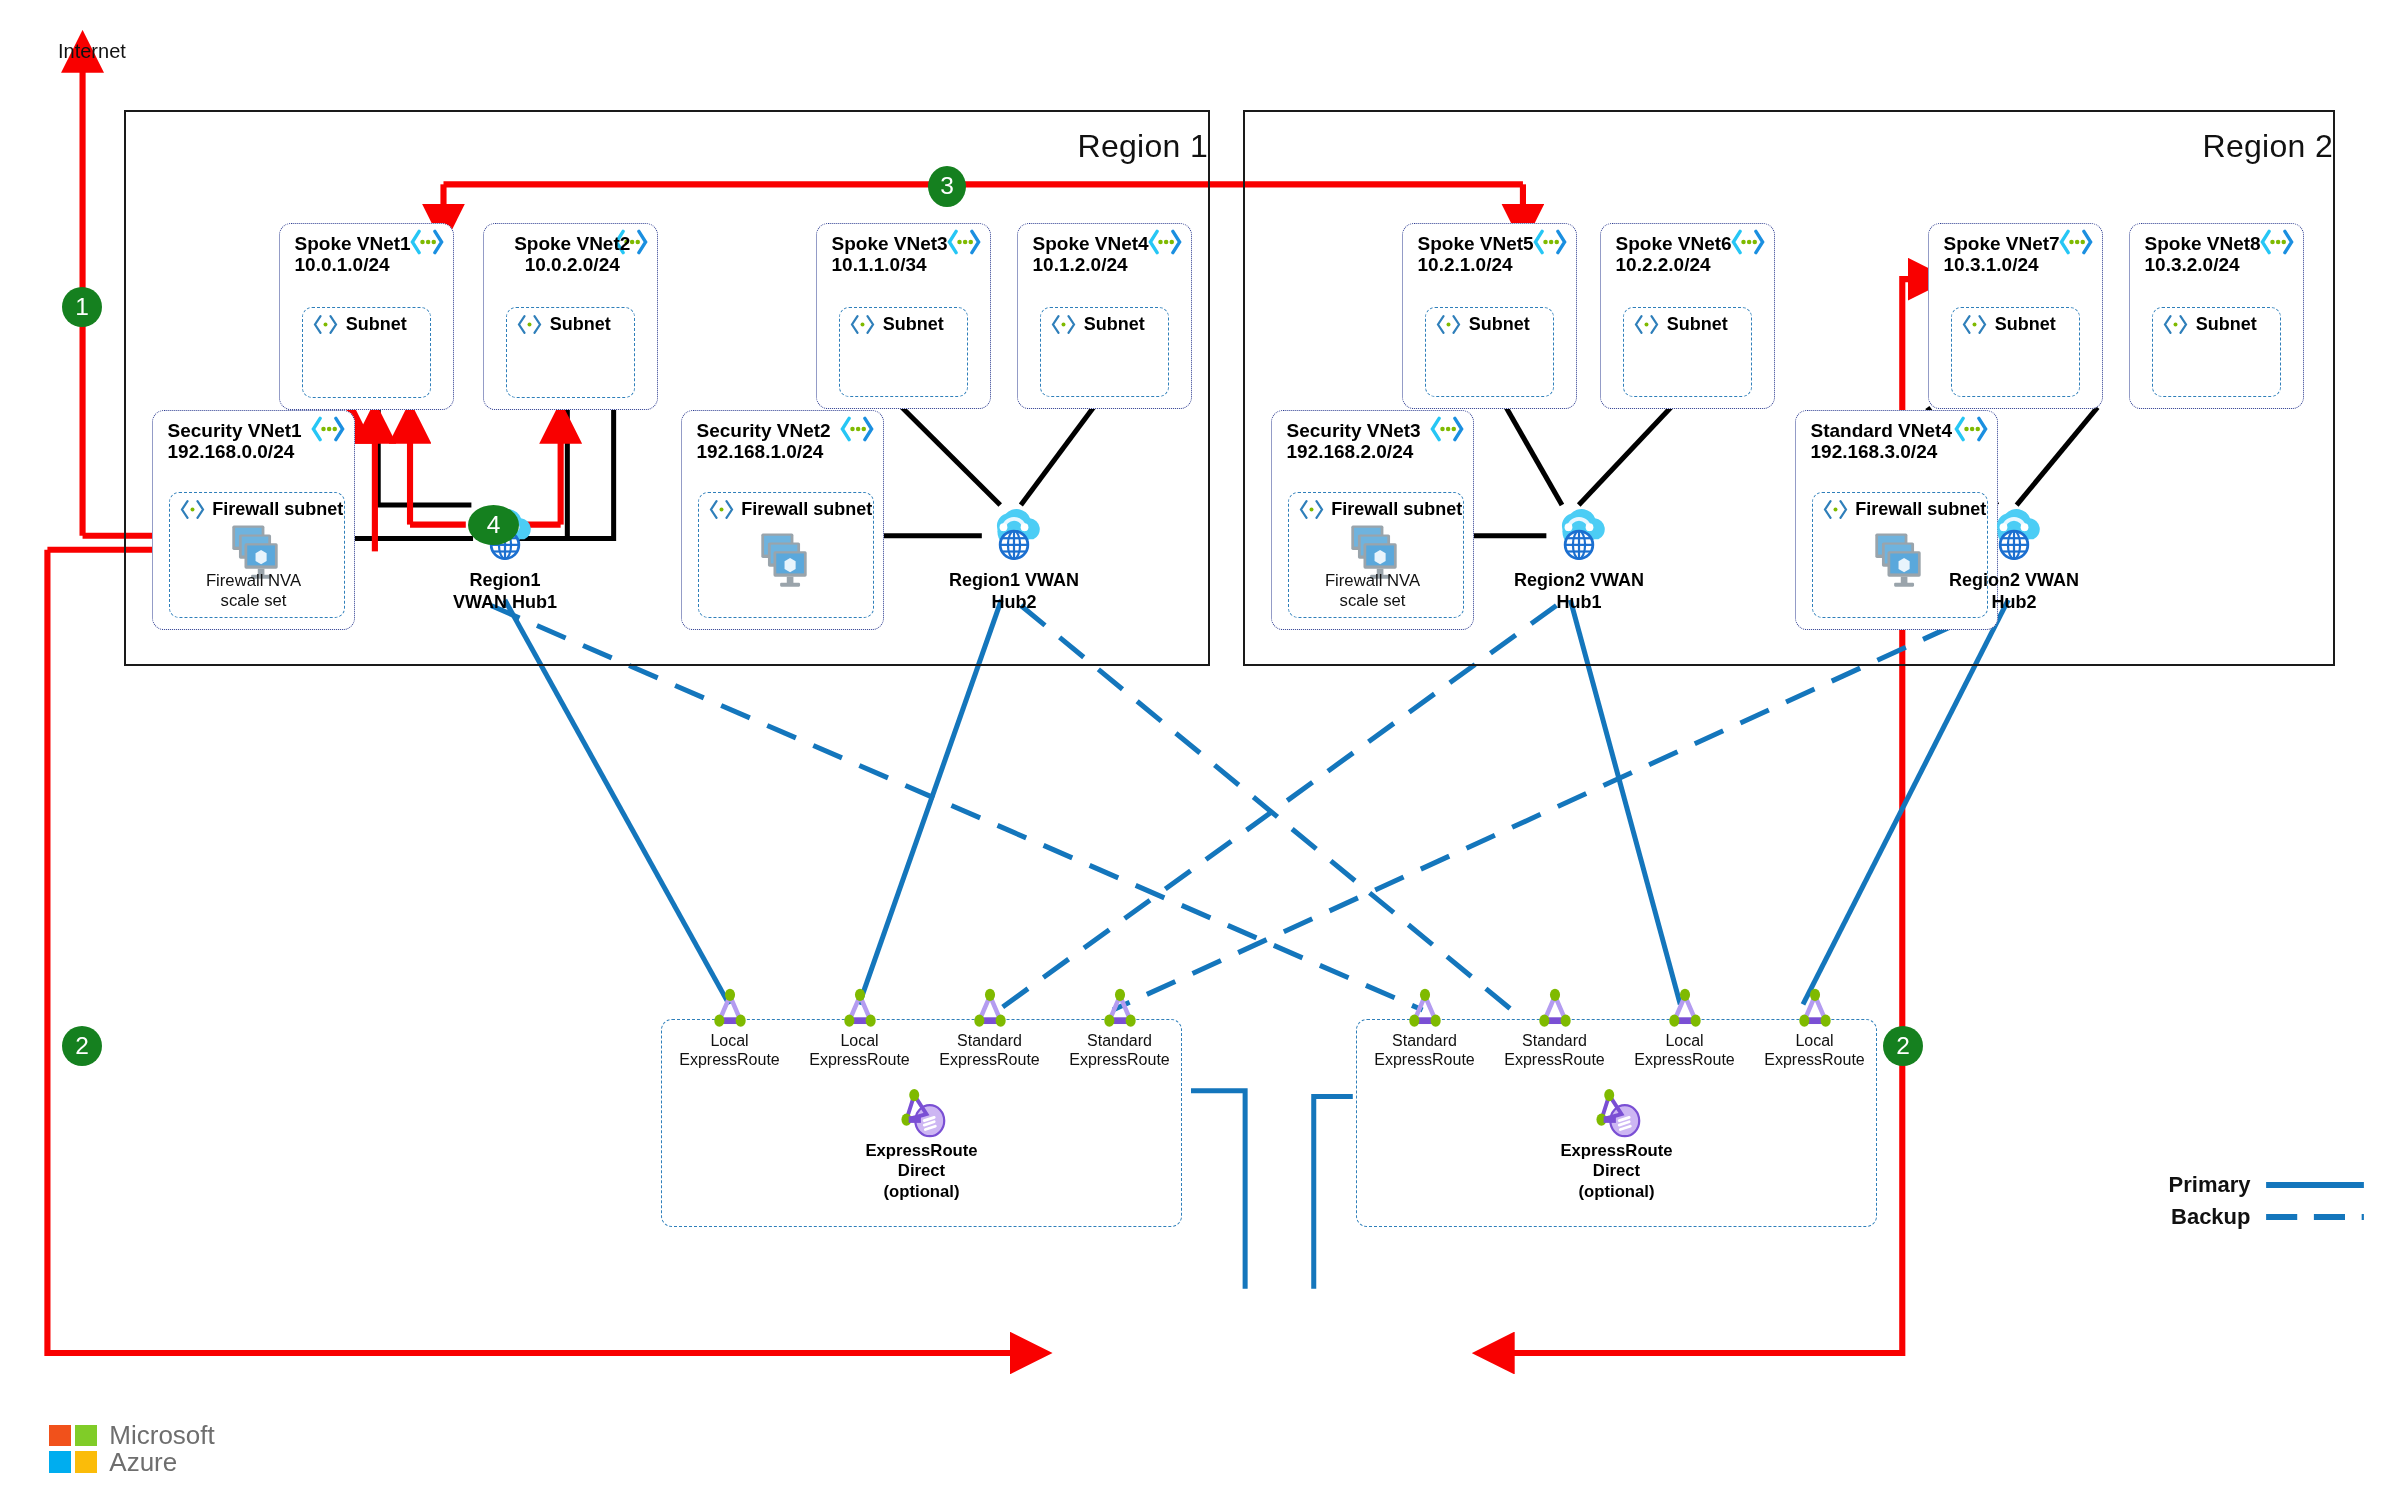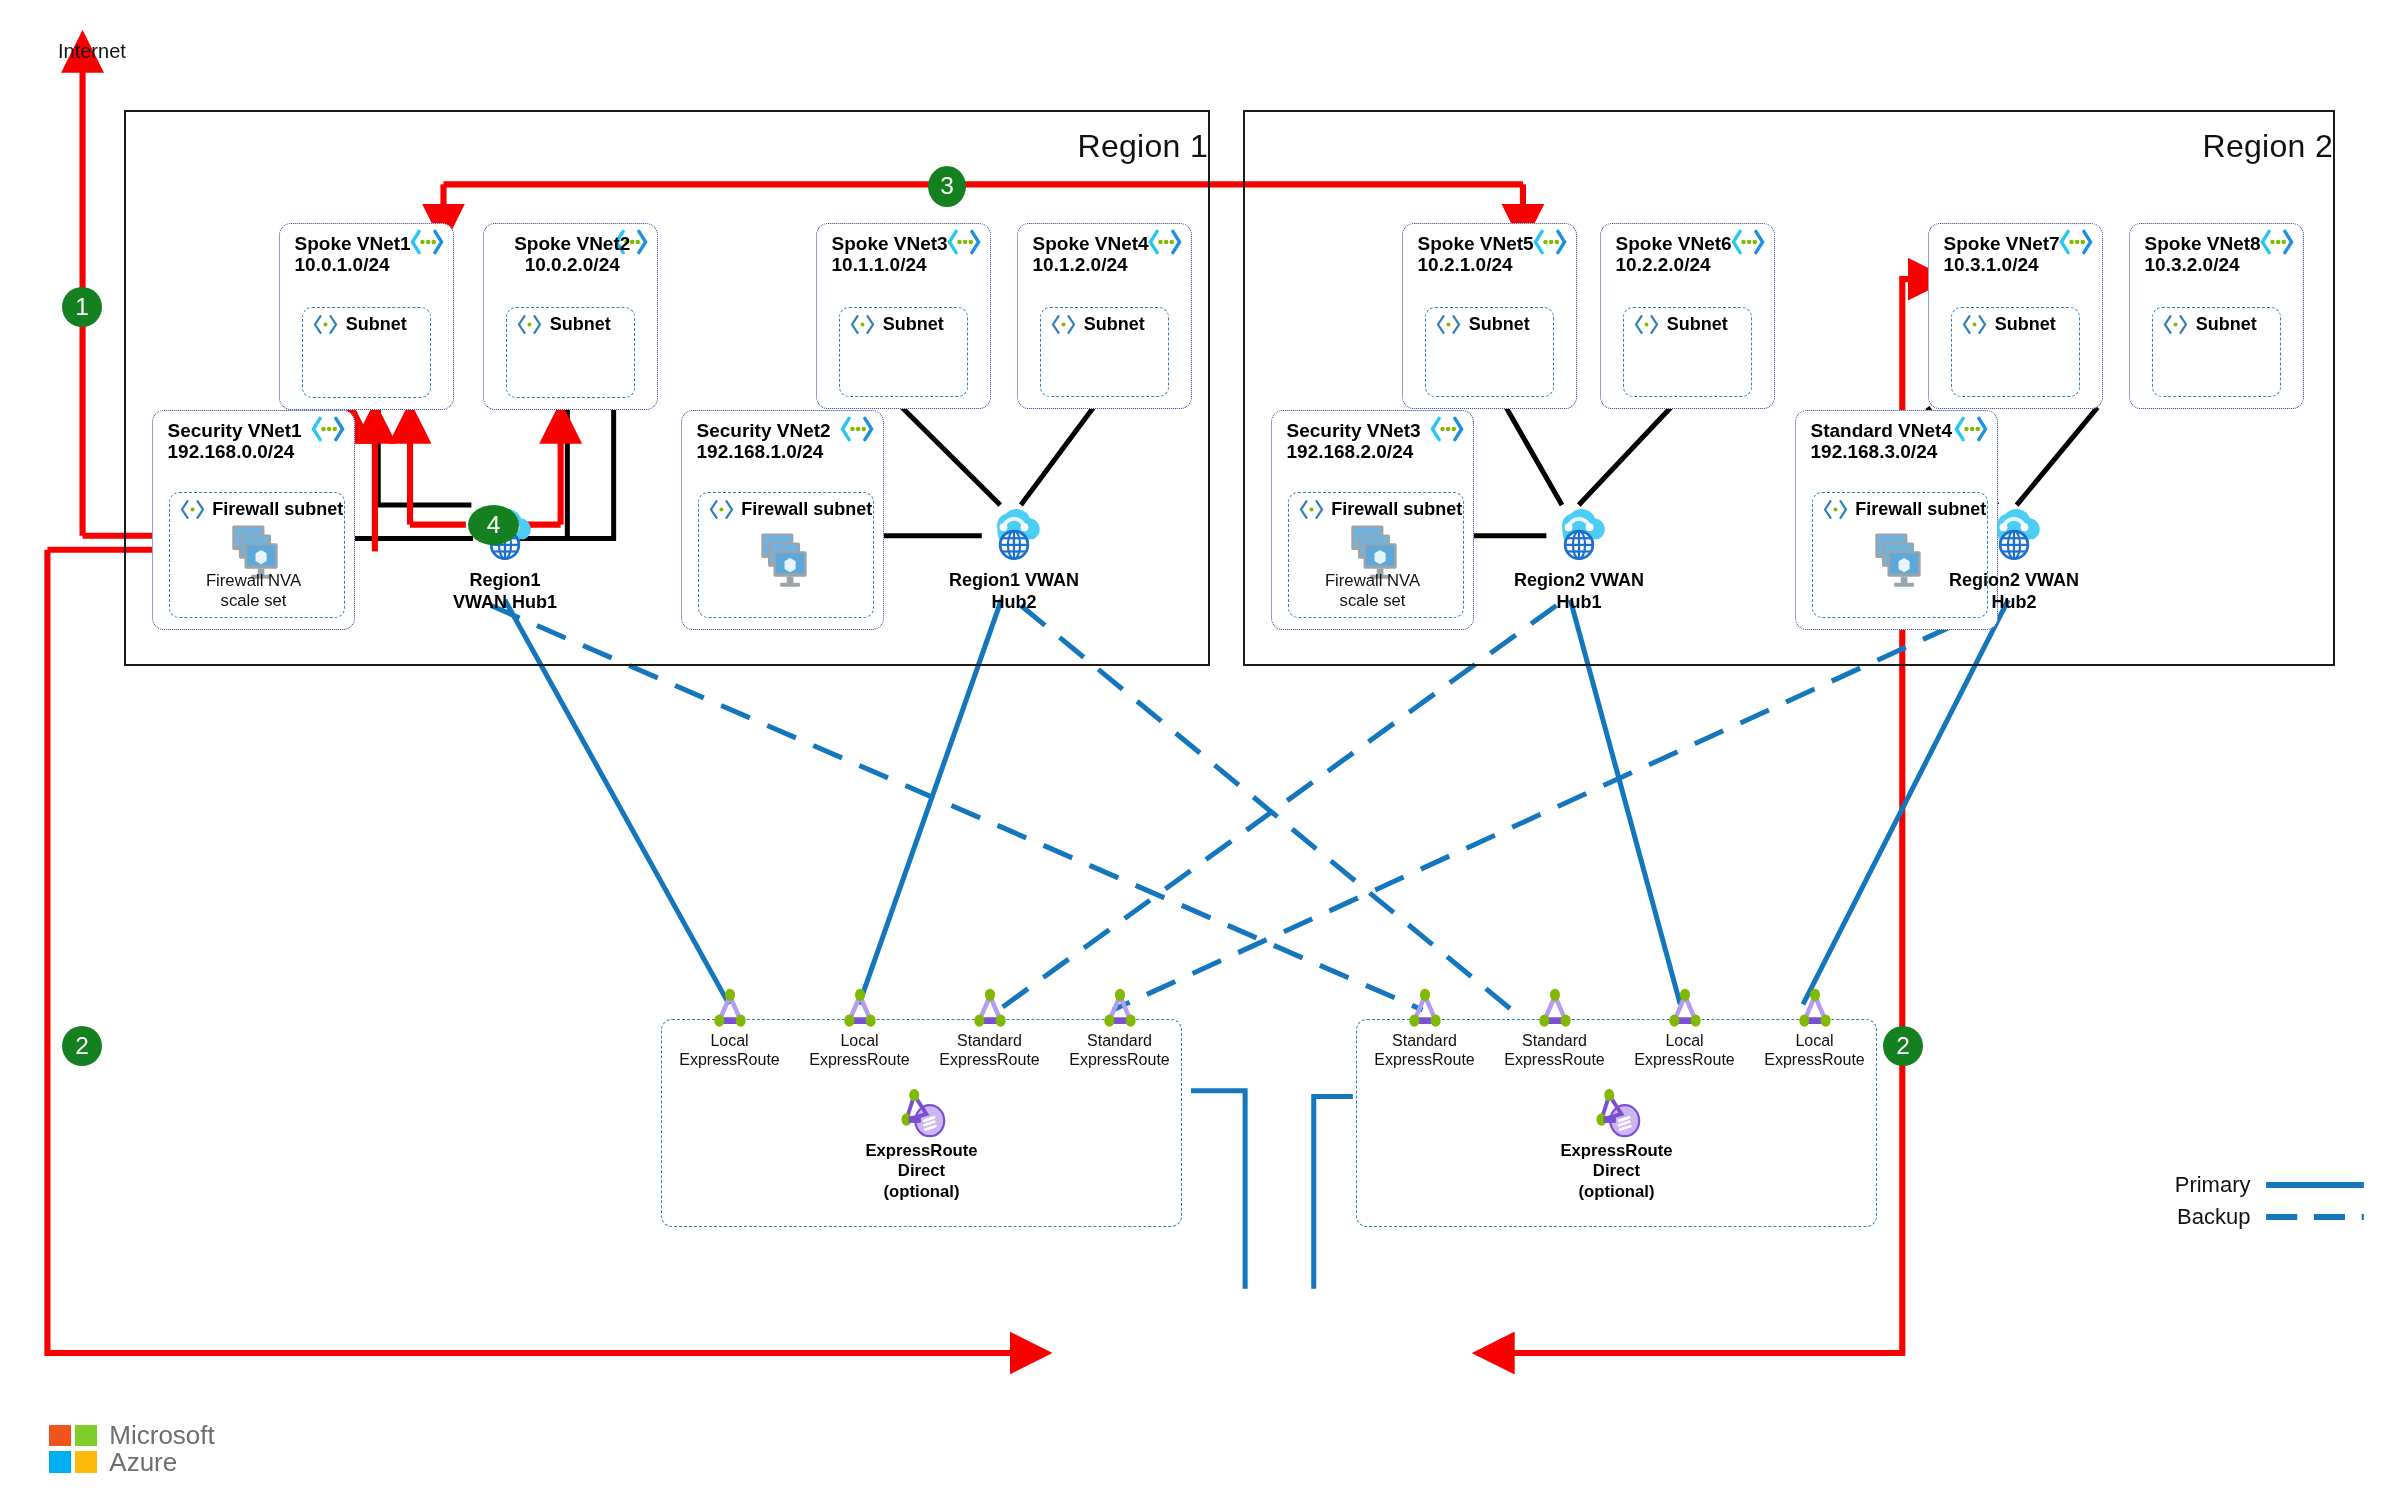--- a/index.html
+++ b/index.html
@@ -54,21 +54,21 @@
   
   .onprem{position:absolute;border:2.2px solid #9aa0a6;background:#fff;
           display:flex;align-items:center;justify-content:center;}
   .onprem-txt{text-align:center;font-size:28px;line-height:1.28;color:#111;}
 
   
   .internet{position:absolute;font-size:20px;color:#111;white-space:nowrap;}
 
   
   .legend{position:absolute;}
-  .legend-row{display:flex;align-items:center;justify-content:flex-end;gap:14.5px;height:32px;}
+  .legend-row{display:flex;align-items:center;justify-content:flex-end;gap:14.5px;height:32px;font-weight:bold;}
   .legend-txt{font-size:22px;color:#111;}
   .legend-swatch{width:100px;height:10px;}
 
   
   .mslogo{position:absolute;display:flex;align-items:center;gap:12.3px;}
   .mstiles{width:48px;height:48px;display:grid;grid-template-columns:1fr 1fr;
            grid-template-rows:1fr 1fr;gap:4.5px;}
   .mstiles i{display:block;}
   .mstext{display:flex;flex-direction:column;line-height:1.02;}
   .mstext span{font-size:26px;color:#6e6e6e;font-weight:400;}
@@ -219,21 +219,21 @@
   <div class="vnet" style="left:816px;top:223px;width:173px;height:184px;">
     <svg class="vnet-ico" viewBox="0 0 64 46">
       <path d="M18 4 L6 23 L18 42" stroke="#26c6f5" stroke-width="6" fill="none" stroke-linecap="round"></path>
       <path d="M46 4 L58 23 L46 42" stroke="#1b8fe0" stroke-width="6" fill="none" stroke-linecap="round"></path>
       <circle cx="24" cy="23" r="4" fill="#7fba00"></circle>
         <circle cx="34" cy="23" r="4" fill="#7fba00"></circle>
         <circle cx="44" cy="23" r="4" fill="#7fba00"></circle>
     </svg>
     <div class="vnet-head">
       <div class="vnet-name">Spoke VNet3</div>
-      <div class="vnet-cidr">10.1.1.0/24</div>
+      <div class="vnet-cidr">10.1.1.0/34</div>
     </div>
     <div class="subnet" style="left:22px;top:83px;width:127px;height:88px;">
       <div class="subnet-row">
         <svg class="subnet-ico" viewBox="0 0 48 38">
           <path d="M15 4 L5 19 L15 34" stroke="#2f7fba" stroke-width="4" fill="none" stroke-linecap="round"></path>
           <path d="M33 4 L43 19 L33 34" stroke="#2f7fba" stroke-width="4" fill="none" stroke-linecap="round"></path>
           <circle cx="24" cy="19" r="3.6" fill="#7fba00"></circle>
         </svg>
         <span class="subnet-label">Subnet</span>
       </div>

